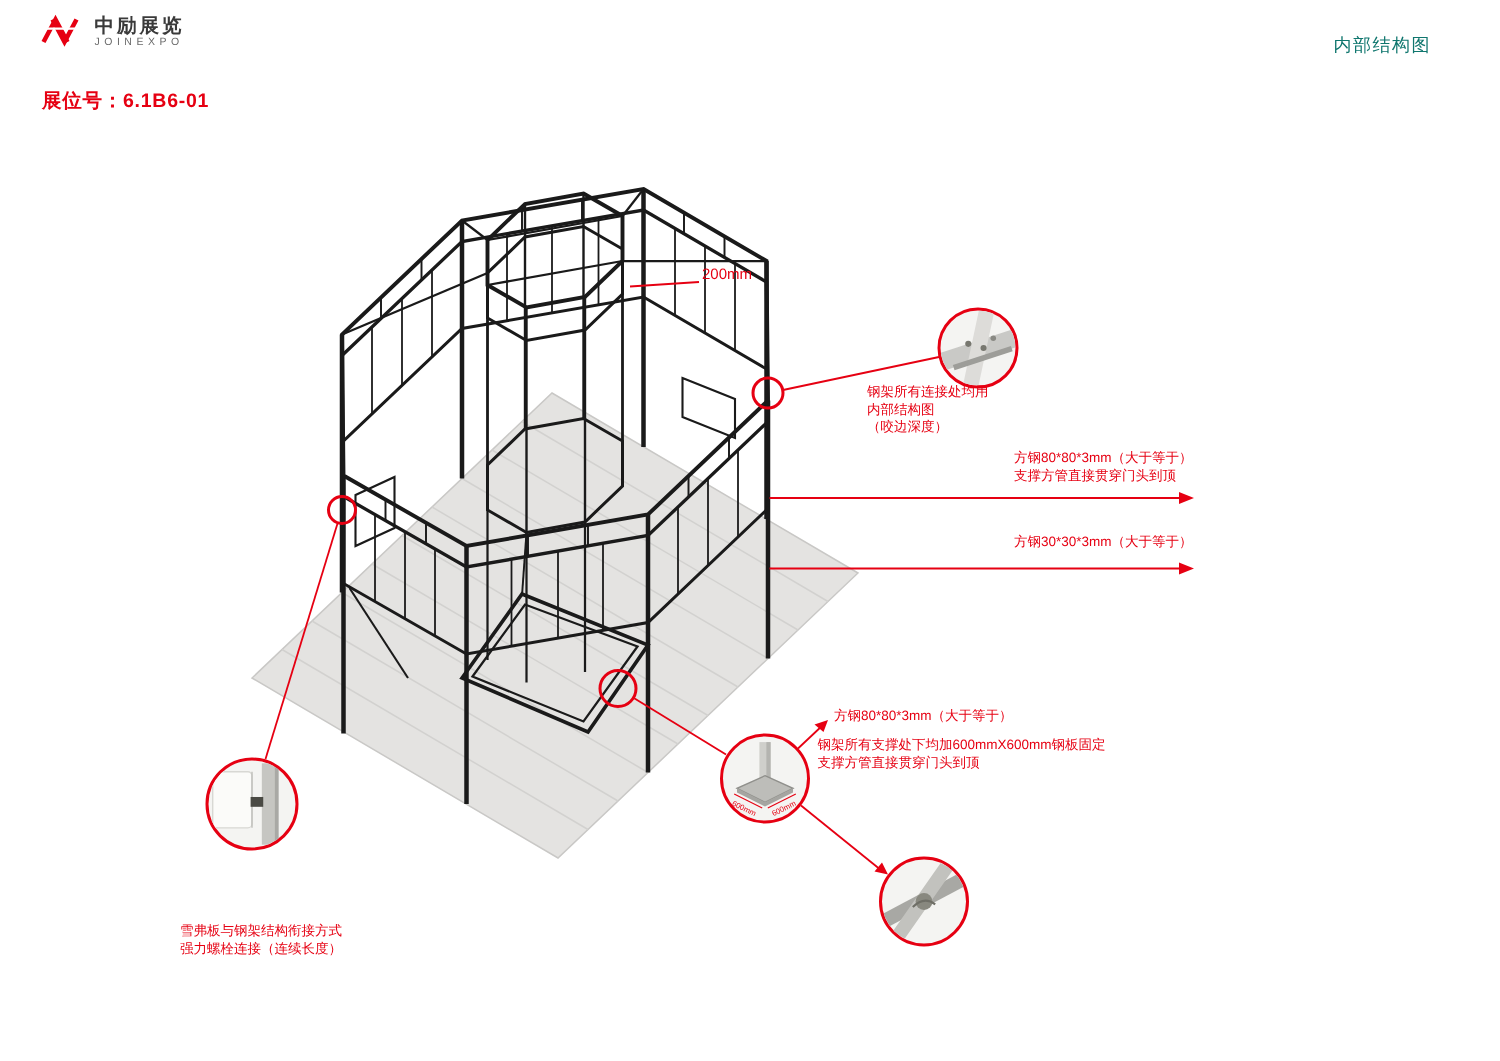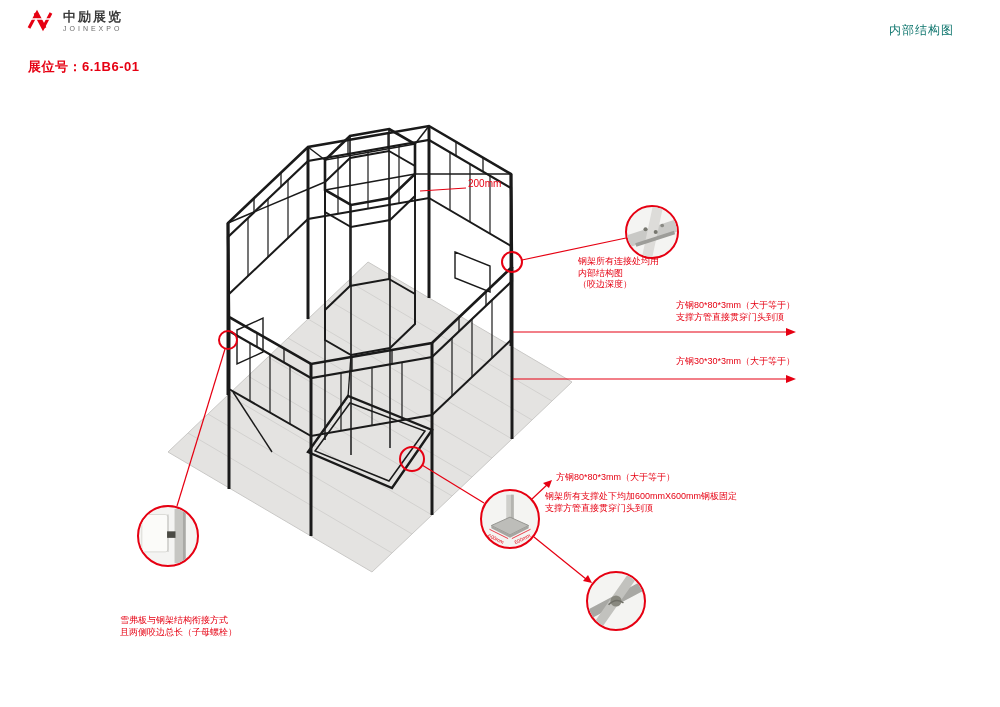--- a/index.html
+++ b/index.html
@@ -251,16 +251,16 @@
   </div>
 
   <div class="ann" style="left:545px;top:491px;">
     <div>钢架所有支撑处下均加600mmX600mm钢板固定</div>
     <div>支撑方管直接贯穿门头到顶</div>
   </div>
 
 
   <div class="ann" style="left:120px;top:594px;margin-top:21px;">
     <div>雪弗板与钢架结构衔接方式</div>
-    <div>且两侧咬边总长（子母螺栓）</div>
+    <div>强力螺栓连接（连续长度）</div>
   </div>
 
 </div>
 
 </body></html>

